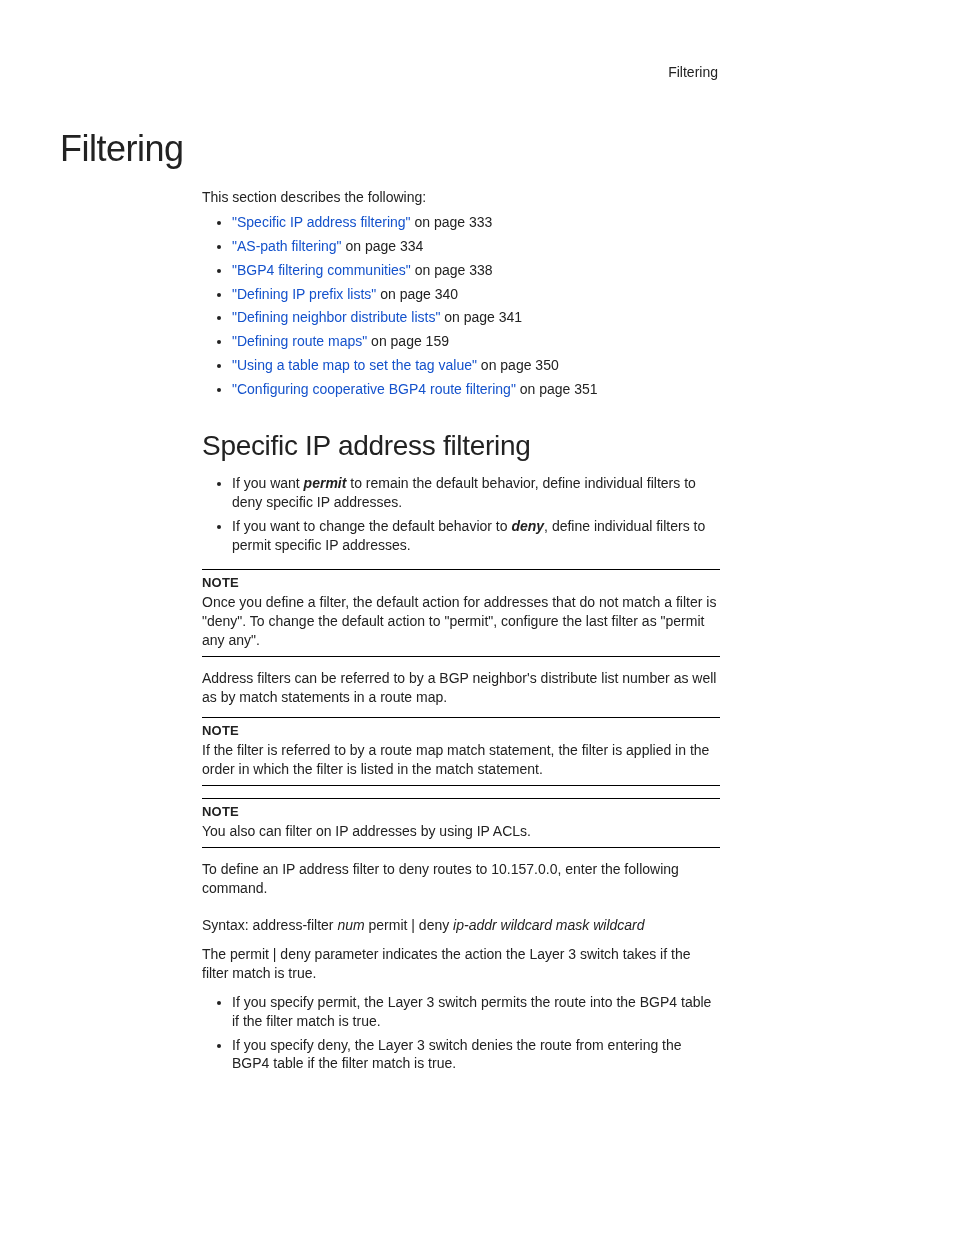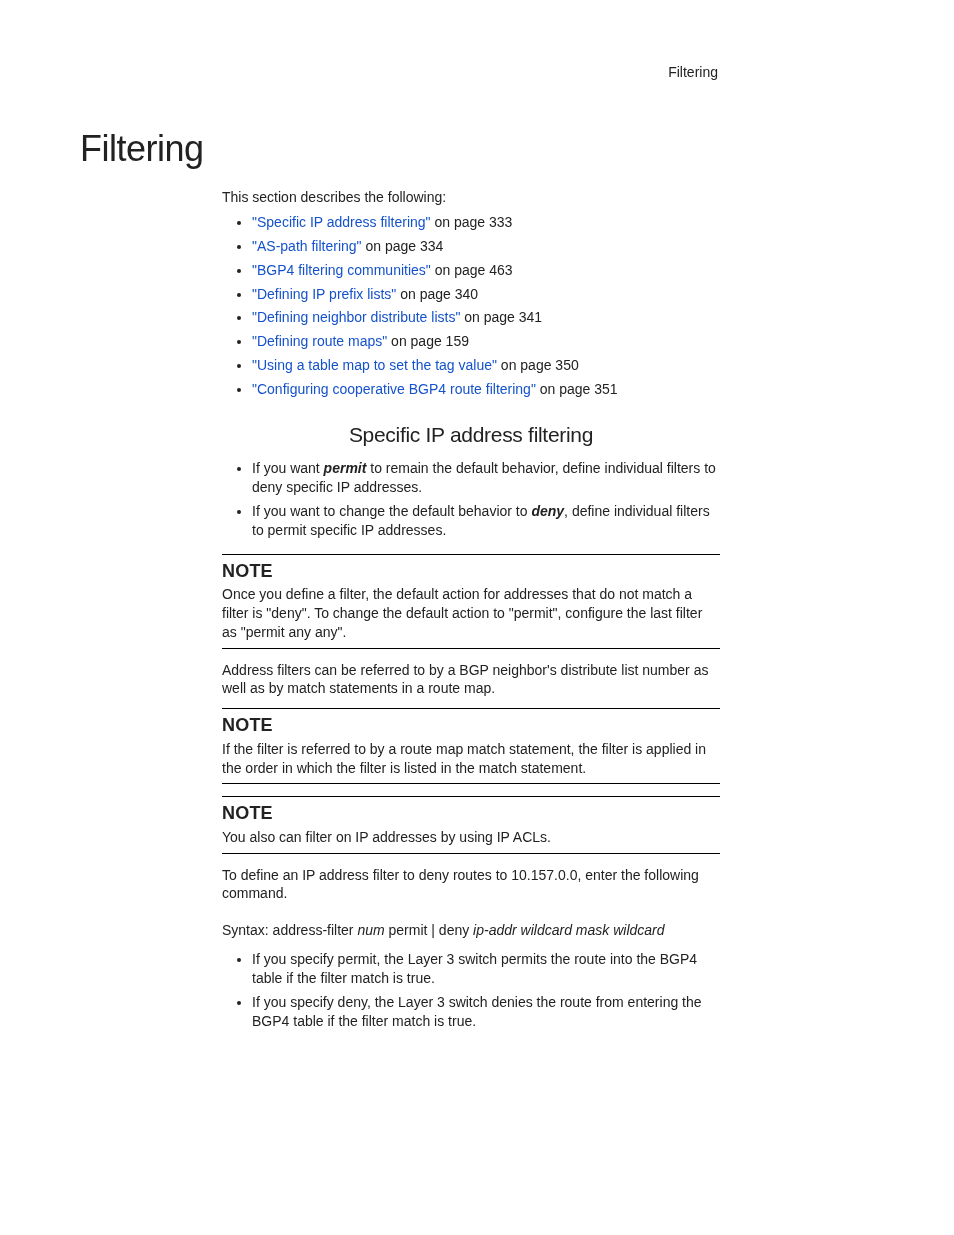--- a/index.html
+++ b/index.html
@@ -6,21 +6,21 @@
     font-family: Arial, Helvetica, sans-serif;
     font-size: 14px;
     color: #222;
     margin: 0;
     padding: 0;
     background: #fff;
   }
   .page {
     width: 800px;
     box-sizing: border-box;
-    padding: 64px 80px 96px 80px;
+    padding: 64px 80px 96px 60px;
   }
   .running-head {
     text-align: right;
     font-size: 14px;
     margin-bottom: 48px;
     padding-right: 2px;
   }
   h1.main-title {
     font-family: Arial, Helvetica, sans-serif;
     font-weight: 400;
@@ -42,35 +42,34 @@
     margin: 5px 0;
     line-height: 1.35;
   }
   a.xref {
     color: #1452cc;
     text-decoration: none;
   }
   h2.section {
     font-family: Arial, Helvetica, sans-serif;
     font-weight: 400;
-    font-size: 21px;
-    margin: 24px 0 12px 0;
+    font-size: 28px;
+    margin: 31px 0 12px 0;
     font-stretch: condensed;
     letter-spacing: -0.3px;
-    text-align: center;
   }
   .note-block {
     border-top: 1px solid #000;
     border-bottom: 1px solid #000;
     padding: 4px 0 6px 0;
     margin: 10px 0 12px 0;
   }
   .note-label {
     font-weight: bold;
-    font-size: 18px;
+    font-size: 13px;
     margin: 0 0 2px 0;
     letter-spacing: 0.2px;
   }
   .note-body { margin: 0; line-height: 1.35; }
   .bold { font-weight: normal; }
   .bi { font-weight: bold; font-style: italic; }
   .ital { font-style: italic; margin-top: 12px; }
   .syntax-line { margin-top: 18px; }
 </style>
 </head>
@@ -82,21 +81,21 @@
 
   <h1 class="main-title">Filtering</h1>
 
   <div class="content">
 
     <p class="intro">This section describes the following:</p>
 
     <ul class="toc">
       <li><a class="xref" href="#">"Specific IP address filtering"</a><span> on page 333</span></li>
       <li><a class="xref" href="#">"AS-path filtering"</a><span> on page 334</span></li>
-      <li><a class="xref" href="#">"BGP4 filtering communities"</a><span> on page 463</span></li>
+      <li><a class="xref" href="#">"BGP4 filtering communities"</a><span> on page 338</span></li>
       <li><a class="xref" href="#">"Defining IP prefix lists"</a><span> on page 340</span></li>
       <li><a class="xref" href="#">"Defining neighbor distribute lists"</a><span> on page 341</span></li>
       <li><a class="xref" href="#">"Defining route maps"</a><span> on page 159</span></li>
       <li><a class="xref" href="#">"Using a table map to set the tag value"</a><span> on page 350</span></li>
       <li><a class="xref" href="#">"Configuring cooperative BGP4 route filtering"</a><span> on page 351</span></li>
     </ul>
 
     <h2 class="section">Specific IP address filtering</h2>
 
 
@@ -136,20 +135,23 @@
       <span class="ital">num</span>
       <span> </span>
       <span class="bold">permit</span>
       <span> | </span>
       <span class="bold">deny</span>
       <span> </span>
       <span class="ital">ip-addr wildcard mask wildcard</span>
     </p>
 
 
+    <p>
+      <span>The </span><span class="bold">permit</span><span> | </span><span class="bold">deny</span><span> parameter indicates the action the Layer 3 switch takes if the filter match is true.</span>
+    </p>
 
     <ul class="bullets">
       <li>
         <span>If you specify </span><span class="bold">permit</span><span>, the Layer 3 switch permits the route into the BGP4 table if the filter match is true.</span>
       </li>
       <li>
         <span>If you specify </span><span class="bold">deny</span><span>, the Layer 3 switch denies the route from entering the BGP4 table if the filter match is true.</span>
       </li>
     </ul>
 

